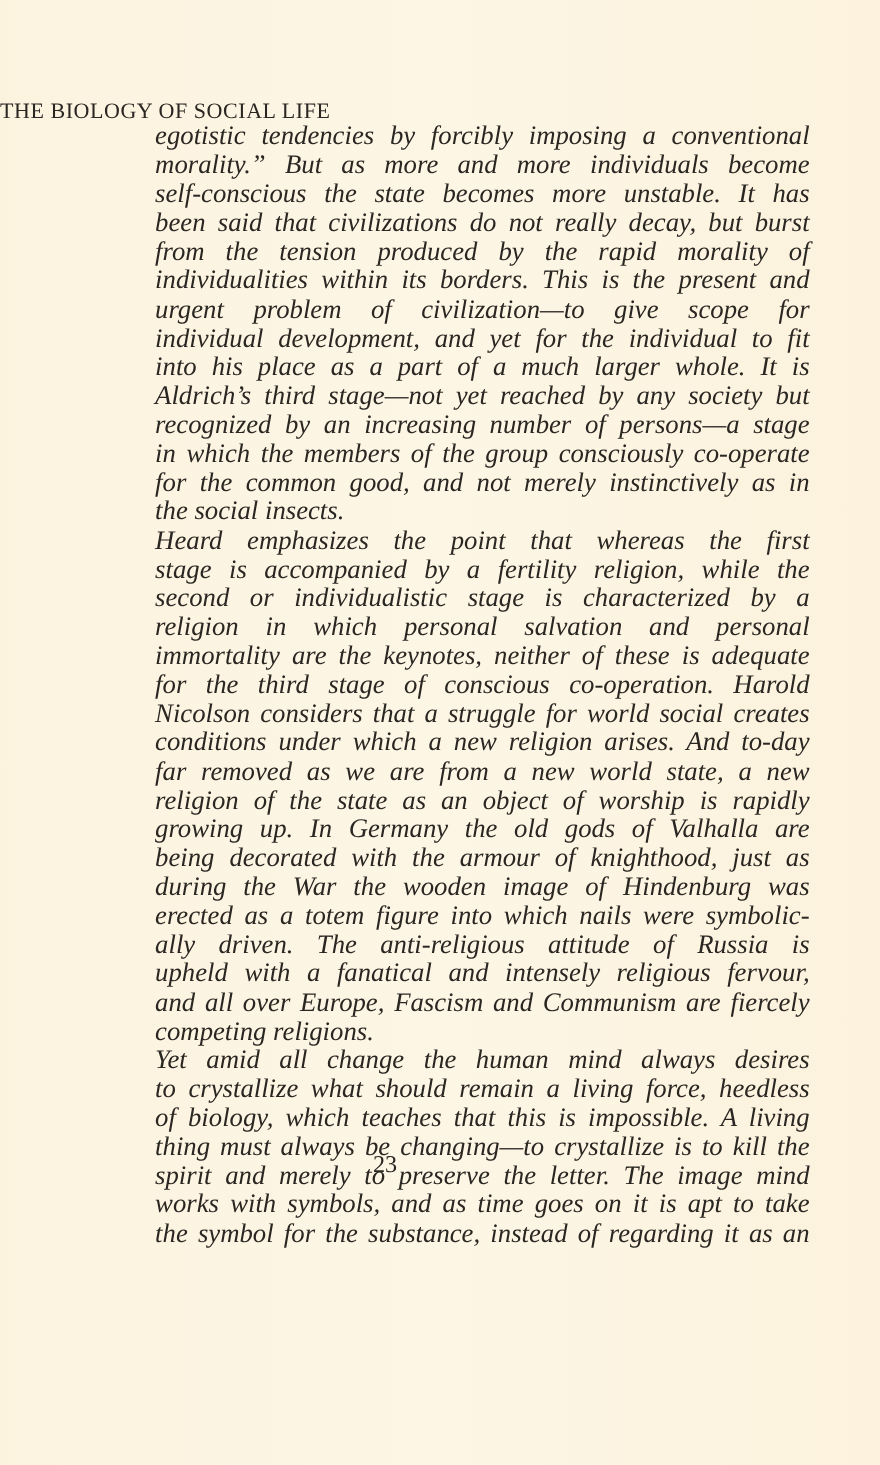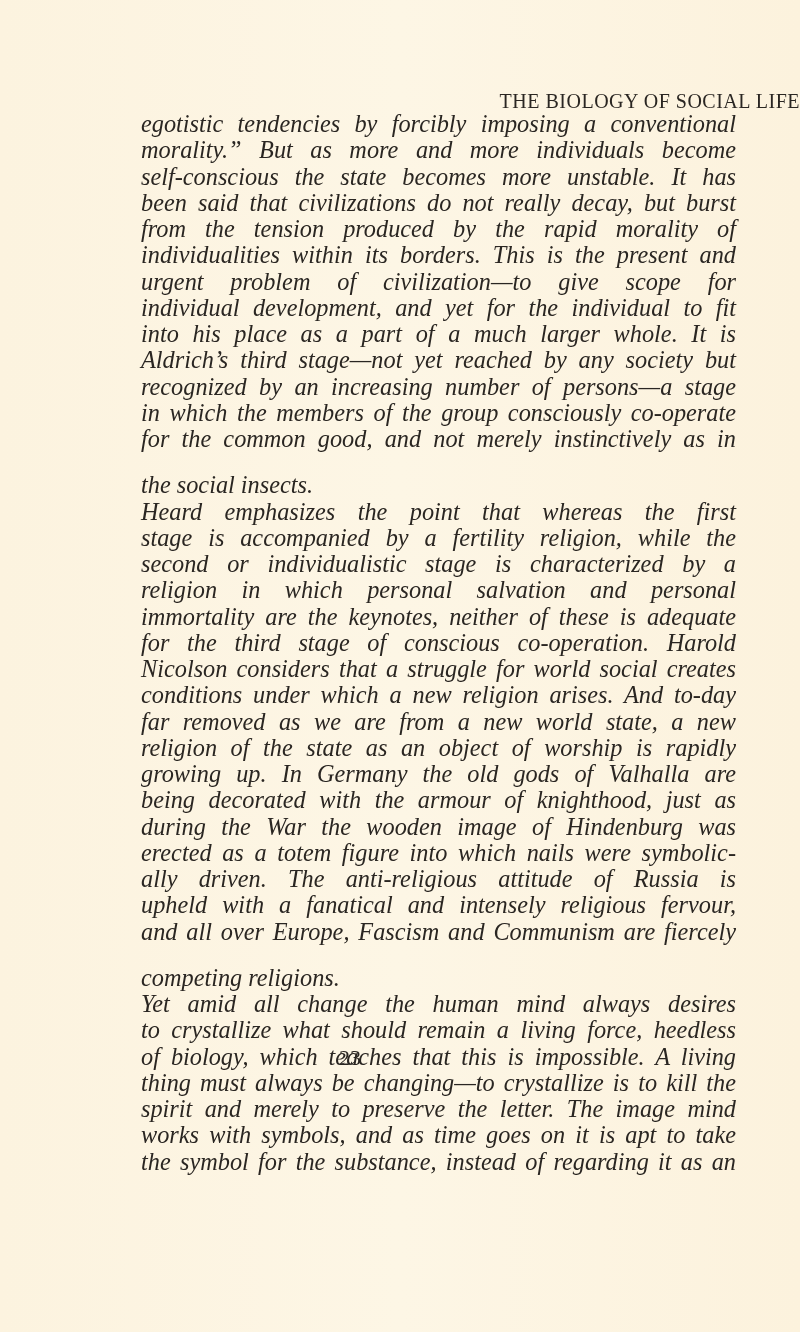--- a/index.html
+++ b/index.html
@@ -17,21 +17,21 @@
       position: absolute;
       left: 0; top: 0;
       width: 800px; height: 1332px;
       background: linear-gradient(90deg, #fcf3df 0%, #fdf6e5 50%, #fcf2dd 100%);
     }
     .running-head {
       position: absolute;
       top: 90px;
       left: 0;
       width: 800px;
-      text-align: right;
+      text-align: left;
       font-family: "Liberation Serif", serif;
       font-size: 20px;
       letter-spacing: 0.5px;
       color: #2a2622;
     }
     .body-text {
       position: absolute;
       top: 111px;
       left: 141px;
       width: 595px;
@@ -43,21 +43,20 @@
     .line {
       display: block;
       height: 26.25px;
       white-space: nowrap;
       text-align: justify;
       text-align-last: justify;
       font-style: italic;
     }
     .line.last {
       text-align-last: left;
-      margin-top: 20px;
     }
     .page-number {
       position: absolute;
       top: 1045px;
       left: 0;
       width: 700px;
       text-align: center;
       font-family: "Liberation Serif", serif;
       font-size: 22px;
       color: #2a2622;

